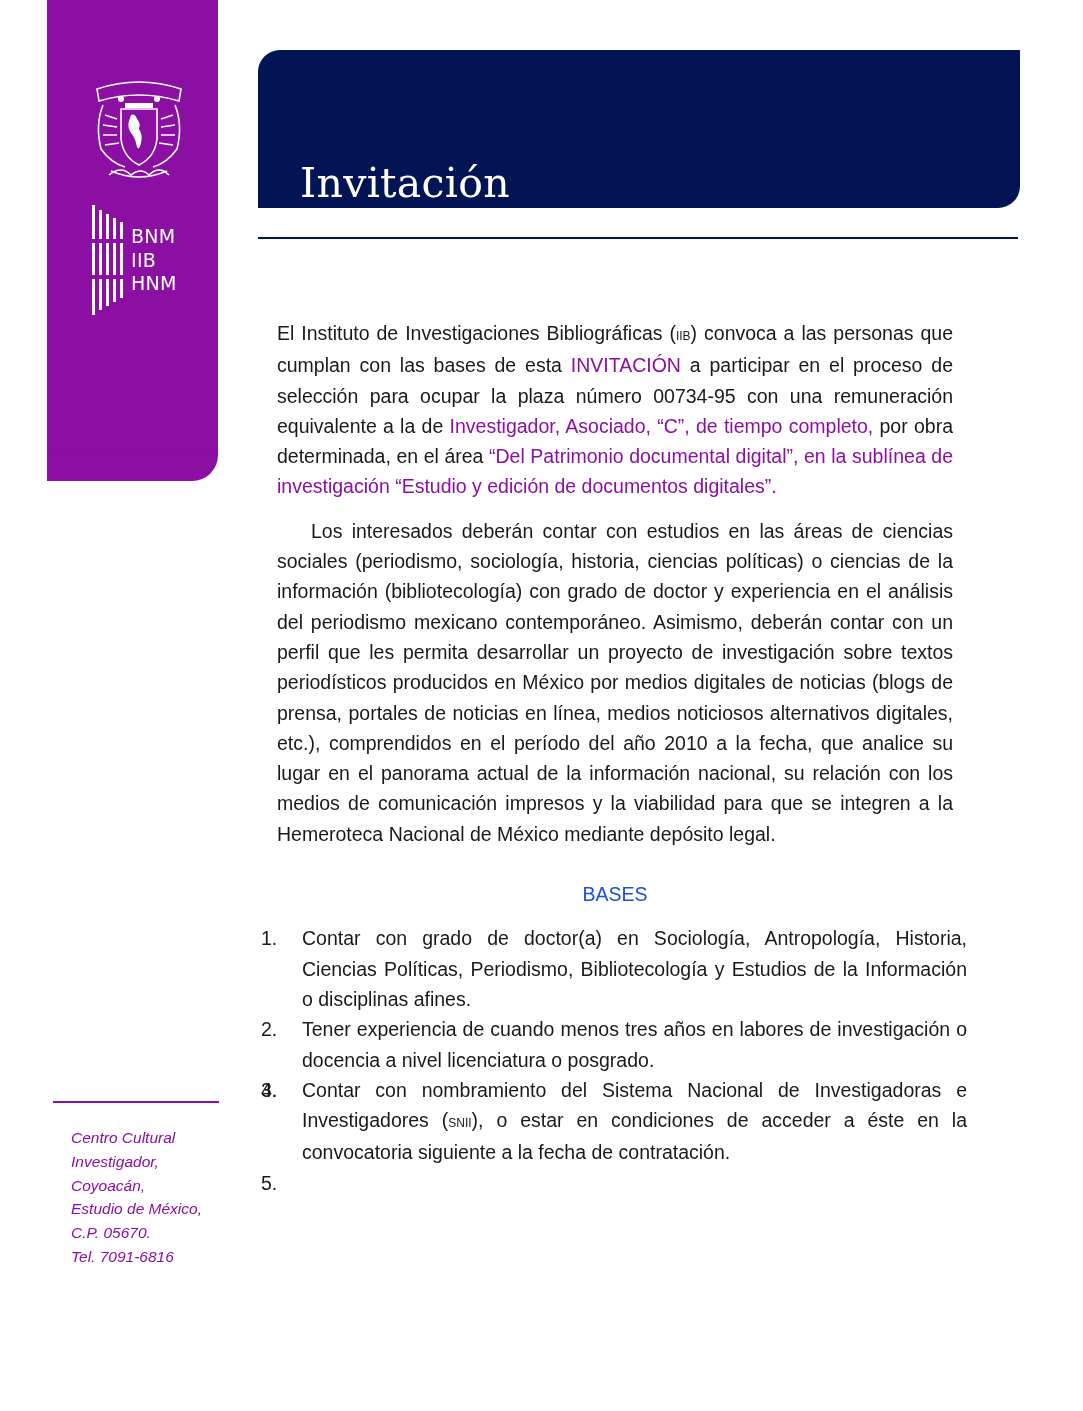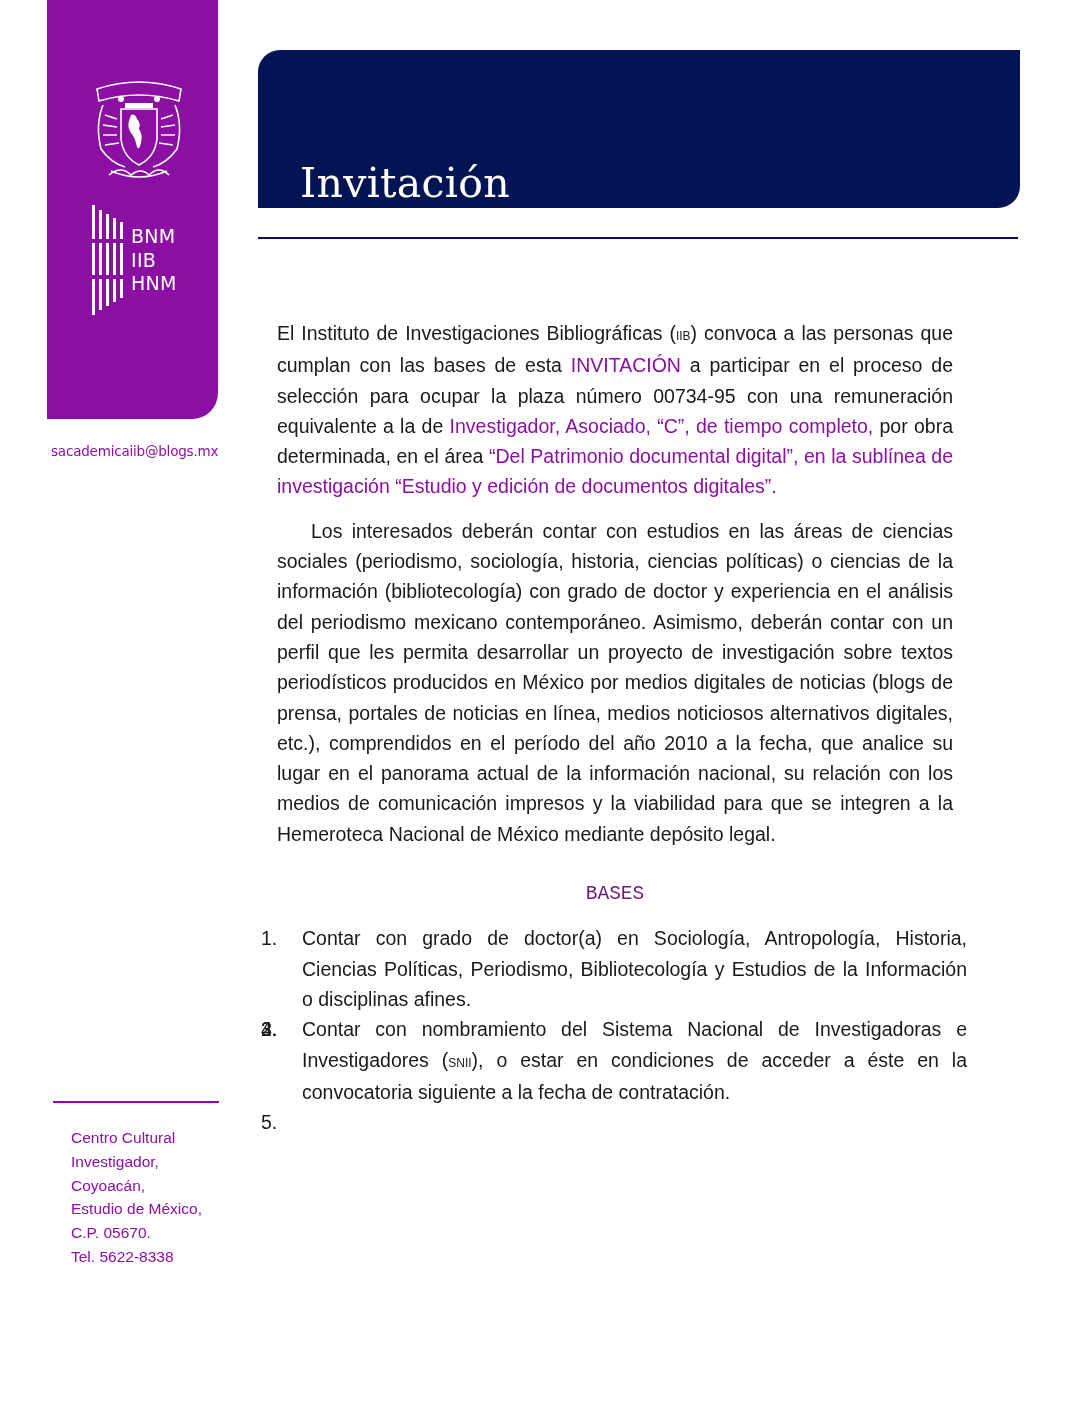--- a/index.html
+++ b/index.html
@@ -1,53 +1,53 @@
 <!DOCTYPE html>
 <html><head>
 <meta charset="utf-8">
 <style>
   html, body { margin: 0; padding: 0; background: #ffffff; }
   body { width: 1083px; height: 1411px; position: relative; overflow: hidden;
          font-family: "Liberation Sans", "DejaVu Sans", sans-serif; color: #1a1a1a; }
 
   
-  .side-panel { position: absolute; left: 47px; top: 0; width: 171px; height: 419px;
+  .side-panel { position: absolute; left: 47px; top: 0; width: 171px; height: 481px;
                 background: #8b0fa3; border-bottom-right-radius: 26px; }
   .seal { position: absolute; left: 44px; top: 75px; width: 96px; height: 110px; }
   .brand { position: absolute; left: 44px; top: 205px; width: 120px; height: 110px; }
   .brand-bars { position: absolute; left: 0; top: 0; width: 36px; height: 110px; }
   .brand-text { position: absolute; left: 40px; top: 20px; color: #fff; font-size: 19px;
                 line-height: 23.5px; font-family: "DejaVu Sans", sans-serif; letter-spacing: 0.3px; }
   .brand-text div { height: 23.5px; }
 
   .email { position: absolute; left: 51px; top: 443px; font-size: 13.5px; color: #8b0fa3;
            font-family: "DejaVu Sans", sans-serif; letter-spacing: -0.2px; }
 
   .addr-rule { position: absolute; left: 53px; top: 1101px; width: 166px; height: 2px; background: #8b0fa3; }
   .address { position: absolute; left: 71px; top: 1126px; color: #8b0fa3; font-size: 15.5px;
-             line-height: 23.8px; font-family: "Liberation Sans", sans-serif; }
+             line-height: 23.8px; font-family: "Liberation Sans", sans-serif; font-style: italic; }
   .address div { white-space: nowrap; }
 
   
   .banner { position: absolute; left: 258px; top: 50px; width: 762px; height: 158px;
             background: #021453; border-top-left-radius: 22px; border-bottom-right-radius: 22px; }
   .banner-title { position: absolute; left: 42px; top: 82px; color: #ffffff; font-size: 41px;
                   font-family: "DejaVu Serif", "Liberation Serif", serif; font-weight: normal; letter-spacing: 0.3px; }
   .header-rule { position: absolute; left: 258px; top: 237px; width: 760px; height: 1.5px; background: #021453; }
 
   
   .content { position: absolute; left: 263px; top: 304px; width: 704px; font-size: 19.5px;
              line-height: 30.3px; text-align: justify; font-family: "Liberation Sans", sans-serif; color: #1a1a1a; }
   .content p { margin: 14px; }
   .indent { text-indent: 34px; }
   .hl { color: #8b0fa3; }
   .sc { font-variant: small-caps; text-transform: lowercase; font-size: 17px; }
 
-  .bases-title { text-align: center; color: #701a75; margin-top: 30px !important; margin-bottom: 14px !important;
-                 text-indent: 0; padding-left: 0; font-family: Liberation Mono, monospace; }
+  .bases-title { text-align: center; color: #1d4ed8; margin-top: 30px !important; margin-bottom: 14px !important;
+                 text-indent: 0; padding-left: 0; }
   ol.bases { list-style: none; margin: 0; padding: 0; }
   ol.bases li { position: relative; padding-left: 39px; text-align: justify; }
   ol.bases li .num { position: absolute; left: -2px; top: 0; }
 </style>
 </head>
 <body>
 
 <div class="side-panel">
   <svg class="seal" viewBox="0 0 96 110">
     <g fill="none" stroke="#ffffff" stroke-width="1.6">
@@ -98,35 +98,35 @@
 
 <div class="email">sacademicaiib@blogs.mx</div>
 
 <div class="addr-rule"></div>
 <div class="address">
   <div>Centro Cultural</div>
   <div>Investigador,</div>
   <div>Coyoacán,</div>
   <div>Estudio de México,</div>
   <div>C.P. 05670.</div>
-  <div>Tel. 5622-8338</div>
+  <div>Tel. 7091-6816</div>
 </div>
 
 <div class="banner">
   <h1 class="banner-title">Invitación</h1>
 </div>
 <div class="header-rule"></div>
 
 <div class="content">
   <p><span>El Instituto de Investigaciones Bibliográficas (</span><span class="sc">IIB</span><span>) convoca a las personas que cumplan con las bases de esta </span><span class="hl">INVITACIÓN</span><span> a participar en el proceso de selección para ocupar la plaza número 00734-95 con una remuneración equivalente a la de </span><span class="hl">Investigador, Asociado, “C”, de tiempo completo,</span><span> por obra determinada, en el área </span><span class="hl">“Del Patrimonio documental digital”, en la sublínea de investigación “Estudio y edición de documentos digitales”.</span></p>
 
   <p class="indent">Los interesados deberán contar con estudios en las áreas de ciencias sociales (periodismo, sociología, historia, ciencias políticas) o ciencias de la información (bibliotecología) con grado de doctor y experiencia en el análisis del periodismo mexicano contemporáneo. Asimismo, deberán contar con un perfil que les permita desarrollar un proyecto de investigación sobre textos periodísticos producidos en México por medios digitales de noticias (blogs de prensa, portales de noticias en línea, medios noticiosos alternativos digitales, etc.), comprendidos en el período del año 2010 a la fecha, que analice su lugar en el panorama actual de la información nacional, su relación con los medios de comunicación impresos y la viabilidad para que se integren a la Hemeroteca Nacional de México mediante depósito legal.</p>
 
   <p class="bases-title">BASES</p>
 
   <ol class="bases">
     <li><span class="num">1.</span><span>Contar con grado de doctor(a) en Sociología, Antropología, Historia, Ciencias Políticas, Periodismo, Bibliotecología y Estudios de la Información o disciplinas afines.</span></li>
-    <li><span class="num">2.</span></li>
+    <li><span class="num">2.</span><span>Tener experiencia de cuando menos tres años en labores de investigación o docencia a nivel licenciatura o posgrado.</span></li>
     <li><span class="num">3.</span></li>
     <li><span class="num">4.</span><span>Contar con nombramiento del Sistema Nacional de Investigadoras e Investigadores (</span><span class="sc">SNII</span><span>), o estar en condiciones de acceder a éste en la convocatoria siguiente a la fecha de contratación.</span></li>
     <li><span class="num">5.</span></li>
   </ol>
 </div>
 
 </body></html>

